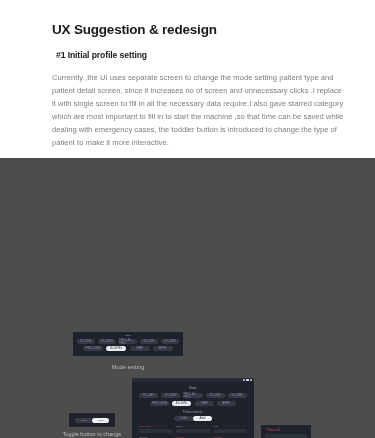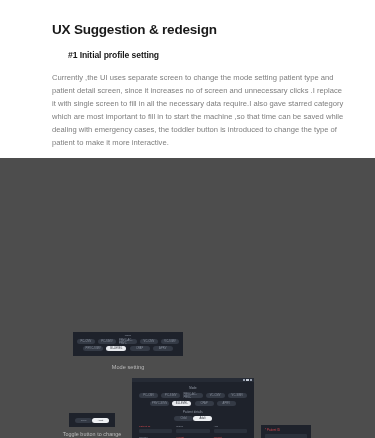--- a/index.html
+++ b/index.html
@@ -7,21 +7,21 @@
     width:375px;height:438px;overflow:hidden;
     background:#ffffff;
     font-family:"Liberation Sans","DejaVu Sans",sans-serif;
     -webkit-font-smoothing:antialiased;
   }
   .page{position:relative;width:375px;height:438px;}
 
   
   .doc{position:absolute;left:0;top:0;width:375px;height:158px;background:#fff;box-sizing:border-box;padding:22px 28px 0 52px;}
   .doc h1{margin:0;font-size:13.5px;font-weight:700;color:#191919;letter-spacing:-.2px;}
-  .doc h2{margin:13px 0 0 16px;font-size:8.6px;font-weight:700;color:#191919;letter-spacing:-.1px;}
+  .doc h2{margin:13px 0 0 4px;font-size:8.6px;font-weight:700;color:#191919;letter-spacing:-.1px;}
   .doc p{margin:11px 0 12px 0;font-size:7.6px;line-height:1.72;color:#7d7d7d;letter-spacing:.02px;max-width:305px;}
 
   
   .board{position:absolute;left:0;top:158px;width:375px;height:280px;background:#4d4d4d;}
 
   
   .win{position:absolute;background:#1e222b;box-sizing:border-box;}
   .win .bar{height:4px;background:#262b35;position:relative;}
   .win .ctrls{position:absolute;right:2px;top:0.5px;display:flex;gap:1.2px;align-items:center;}
   .win .ctrls i{display:block;width:2px;height:2px;background:#9aa2b1;}

